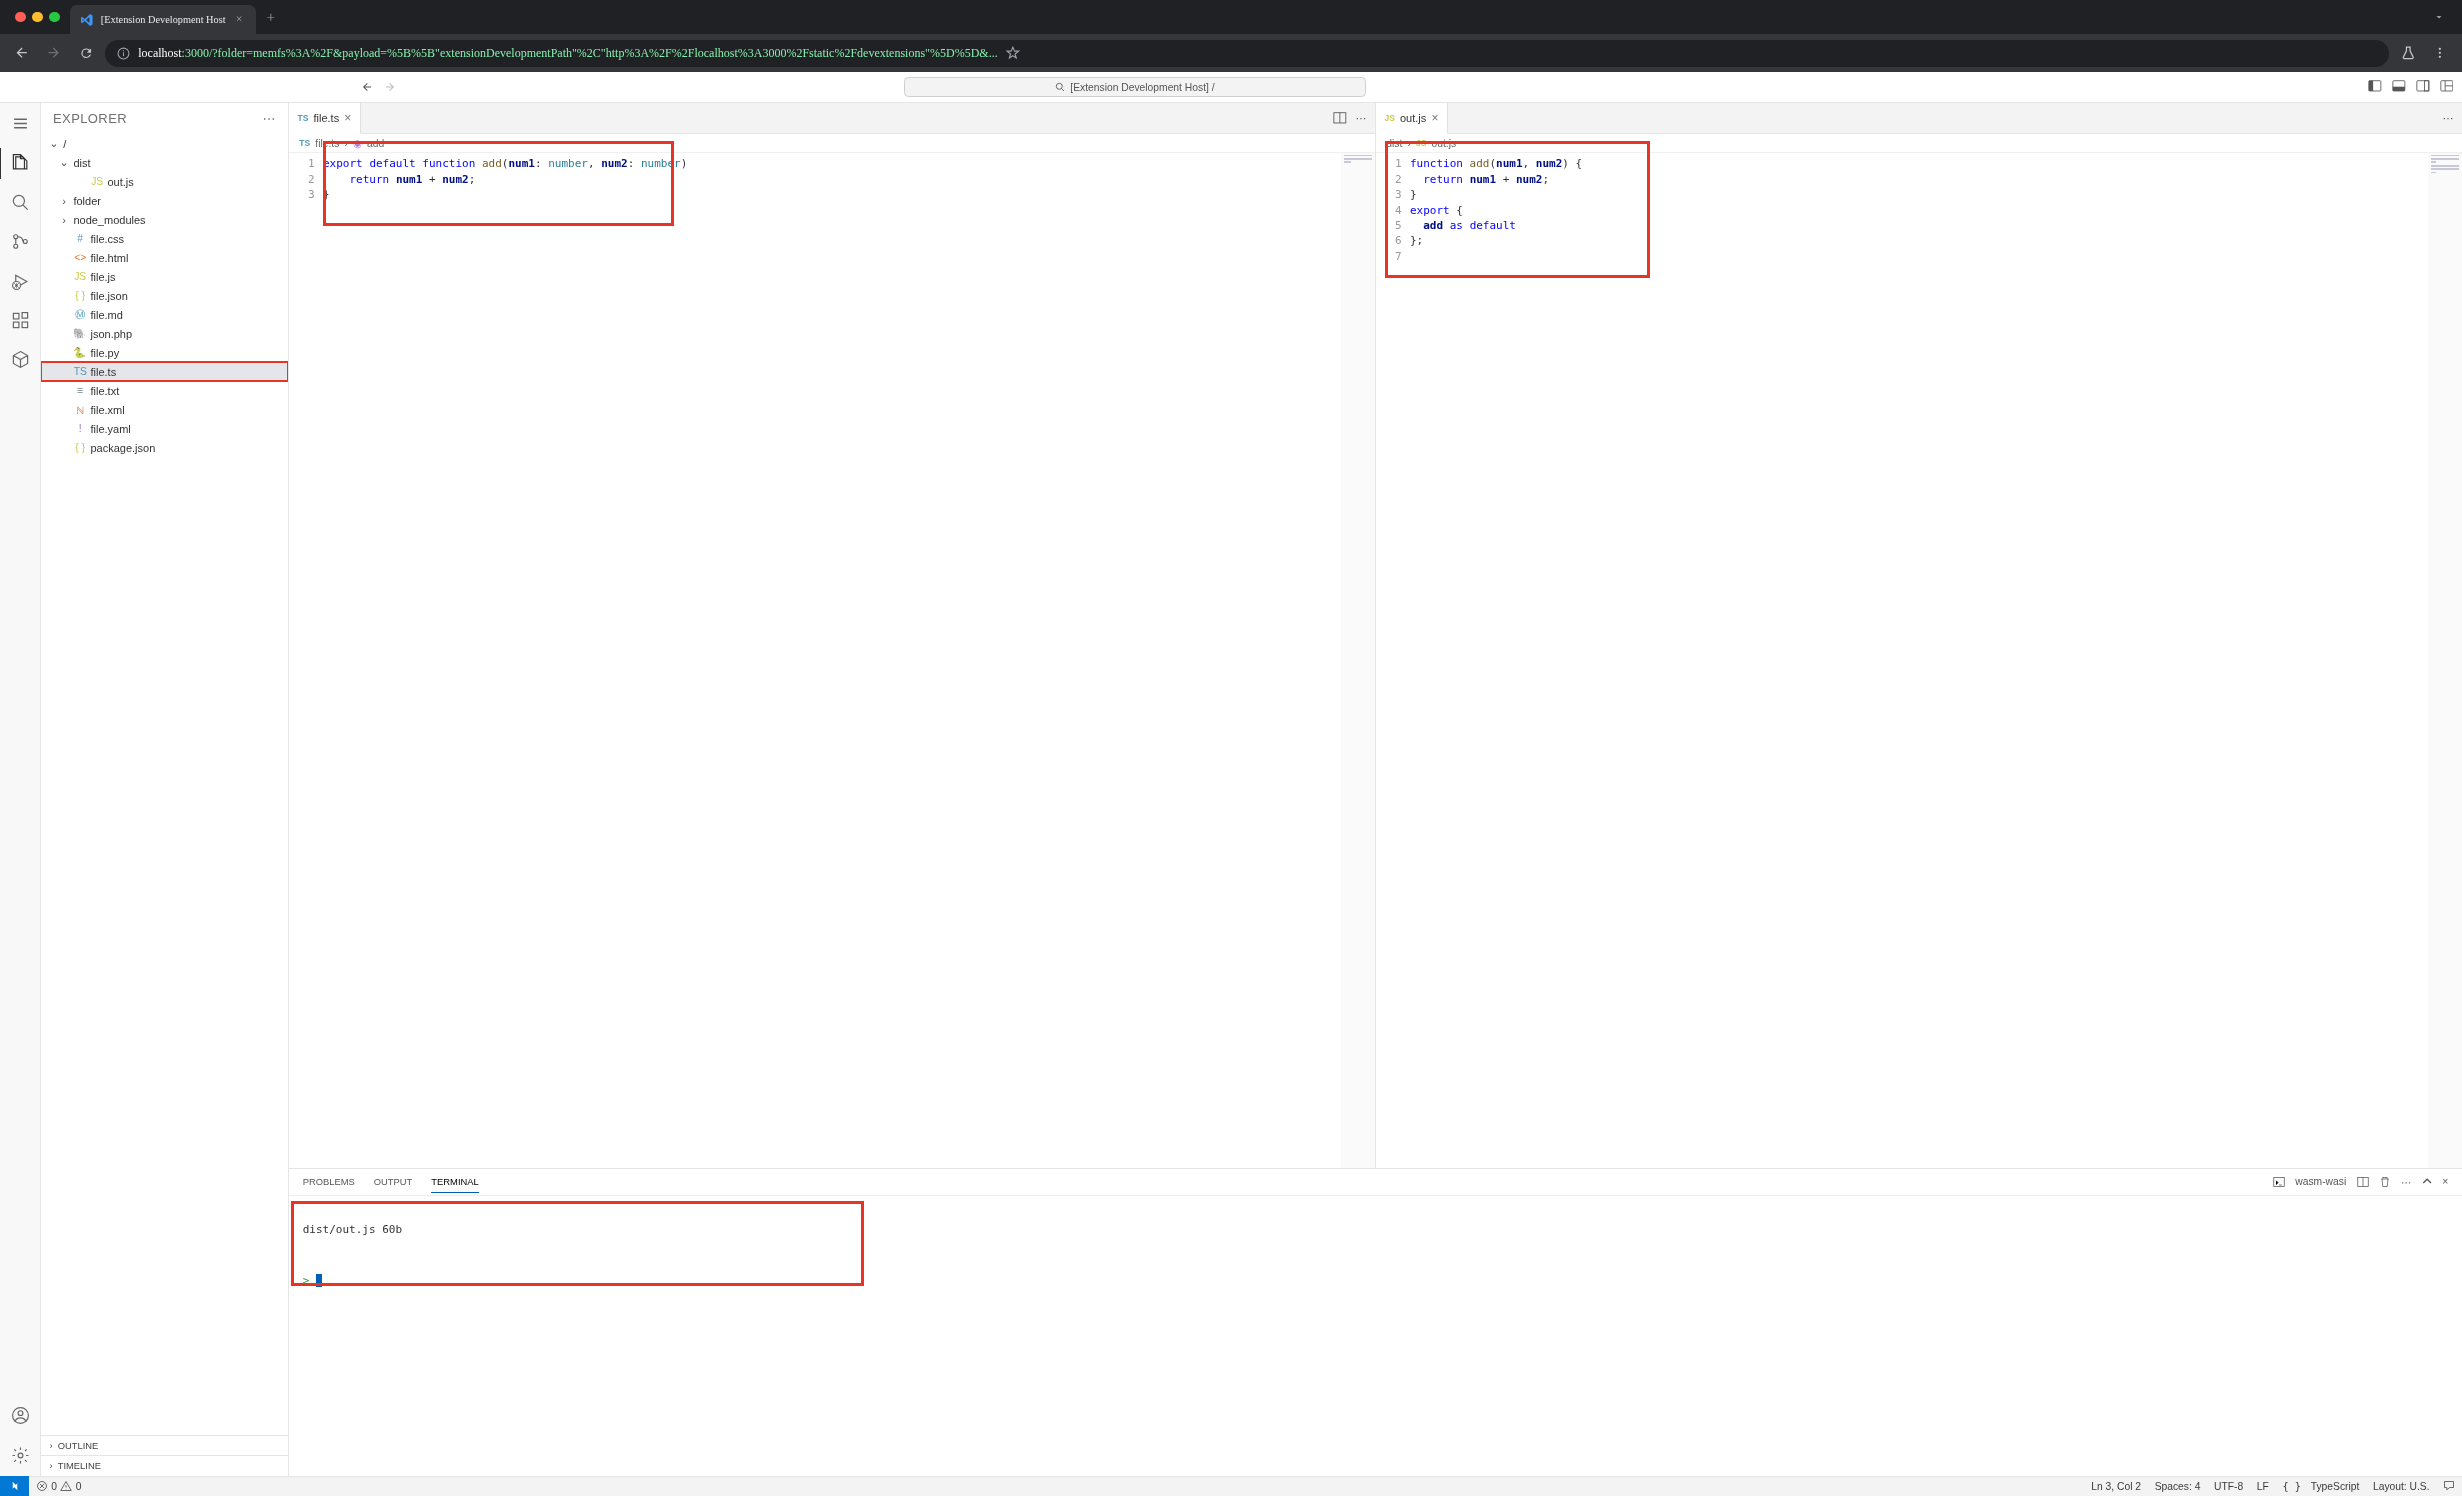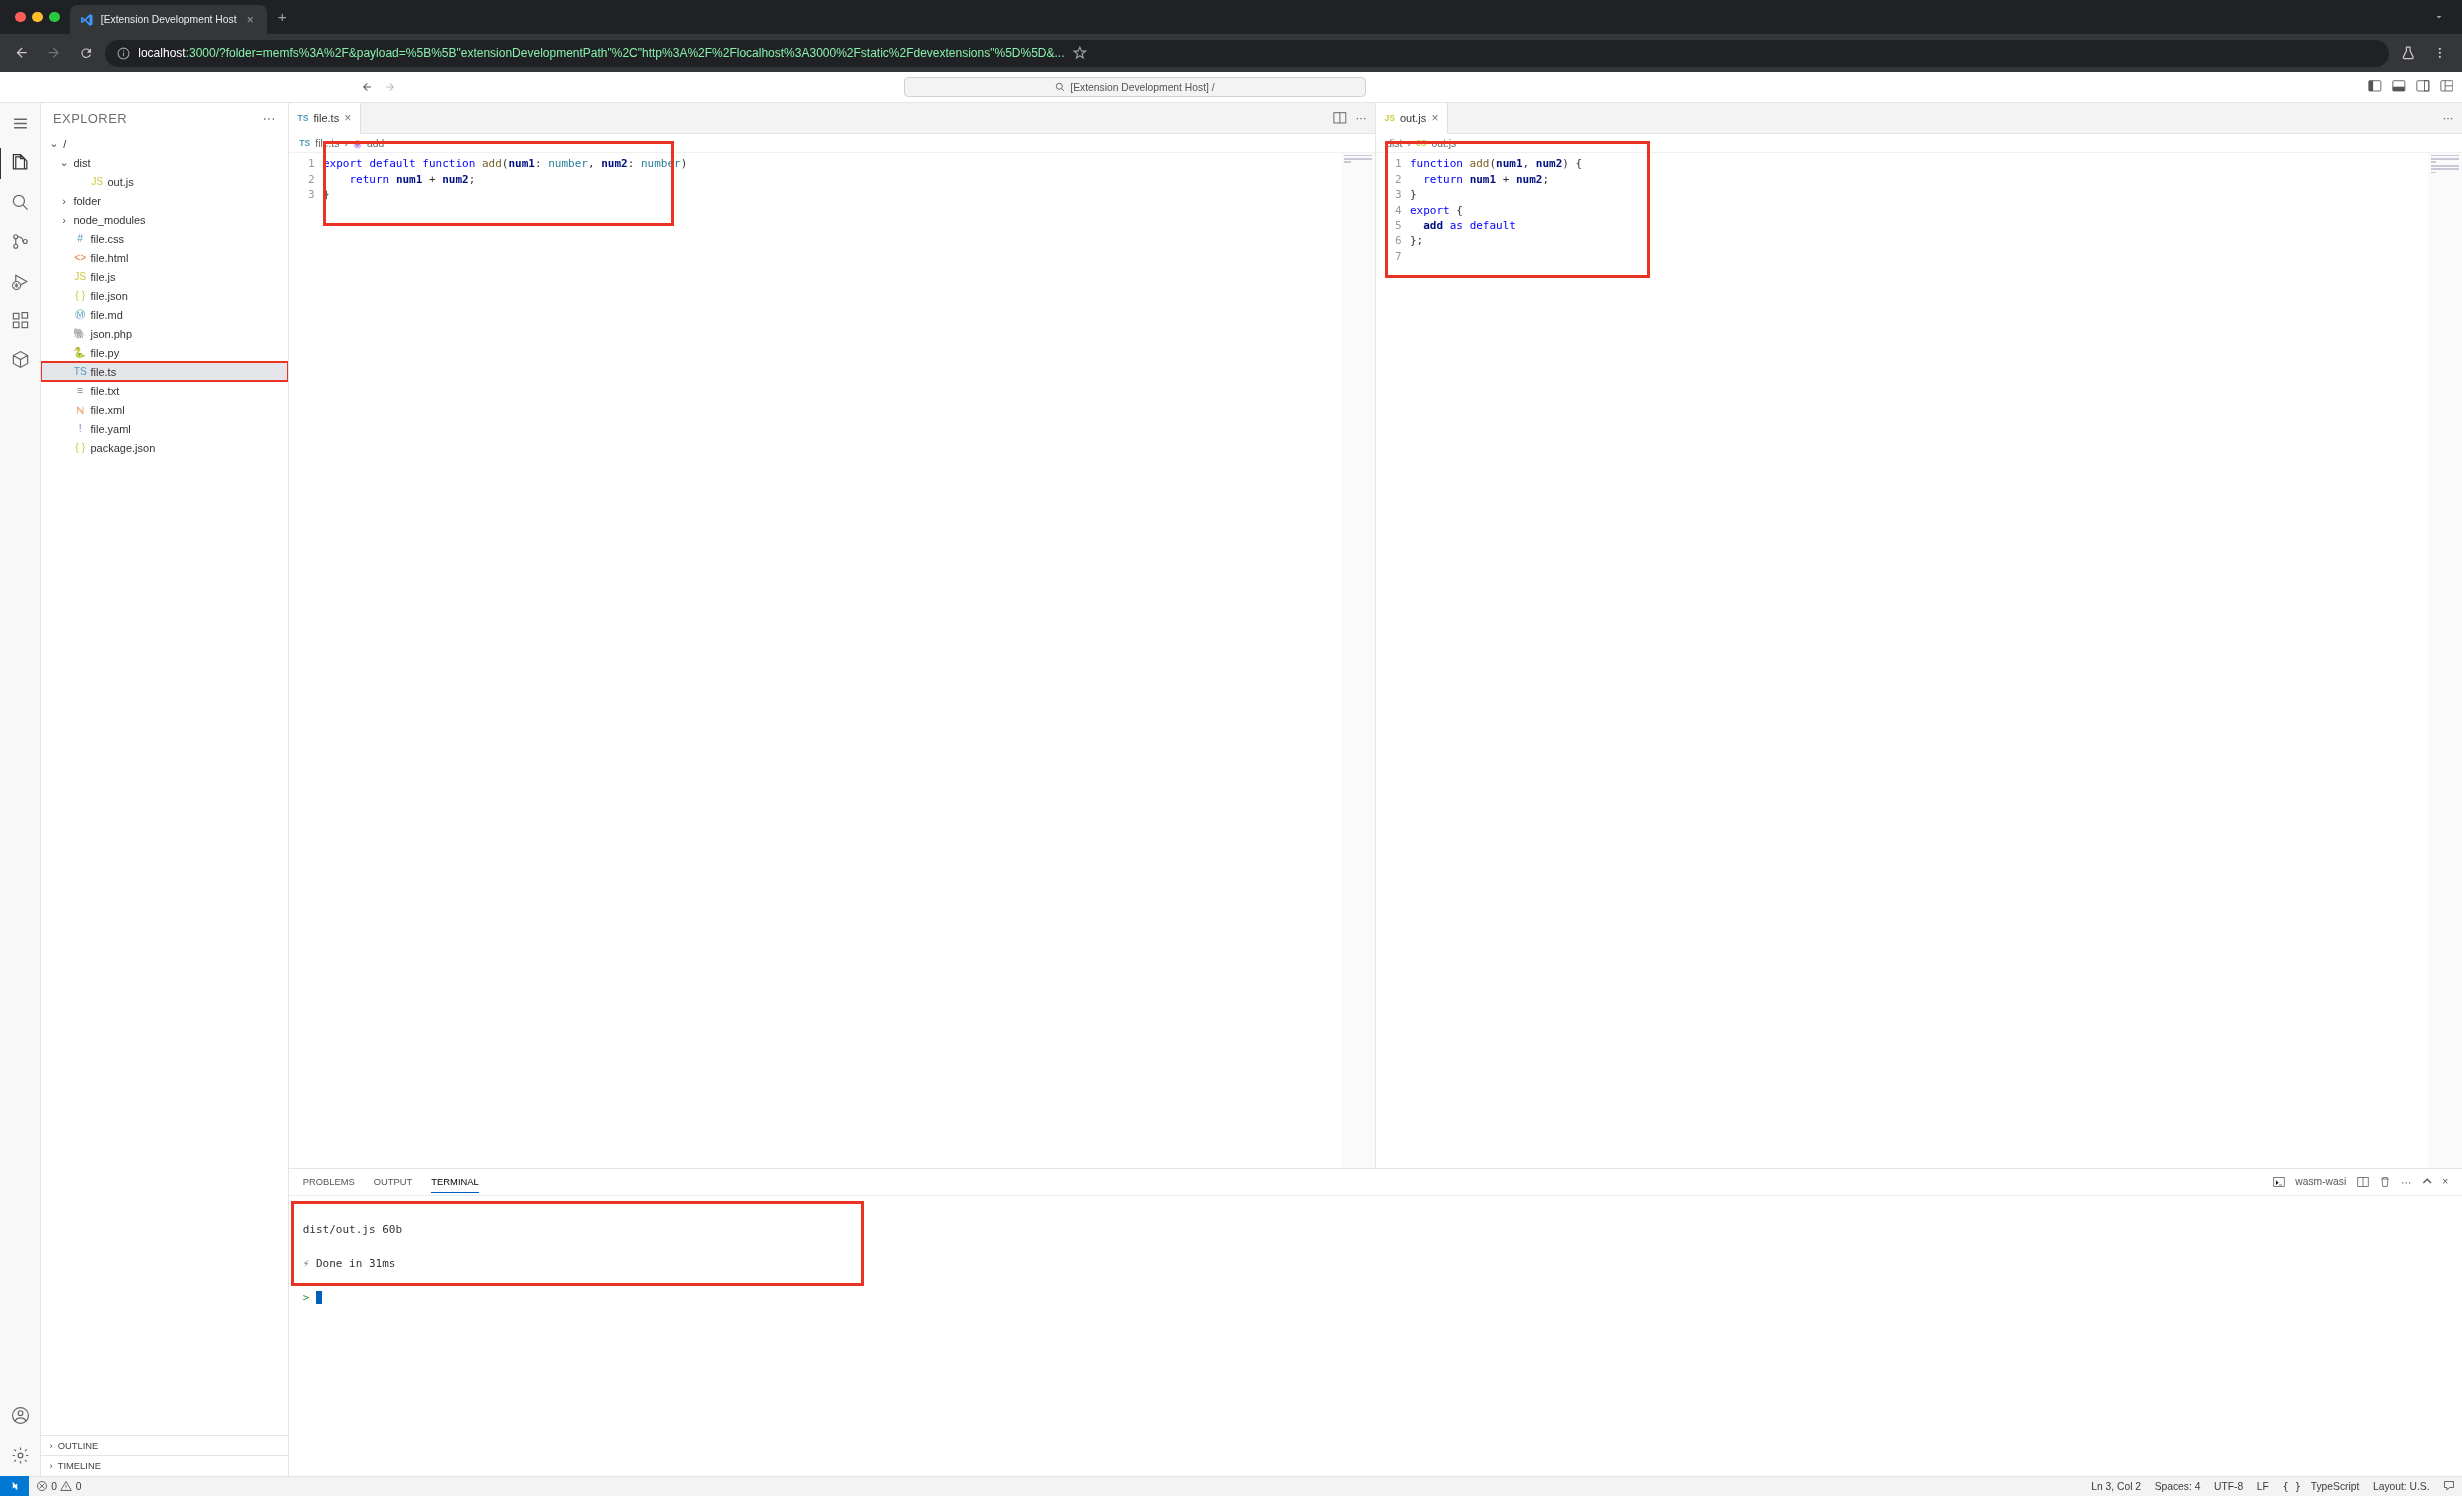--- a/index.html
+++ b/index.html
@@ -1,20 +1,20 @@
 <!DOCTYPE html>
 <html style="font-size:13.7px"><head>
 <meta charset="utf-8">
 <style>
 * { margin: 0; padding: 0; box-sizing: border-box; }
 body { font-family: -apple-system, BlinkMacSystemFont, "Segoe UI", sans-serif; font-size: 11px; background: #fff; color: #333; overflow: hidden; width: 2462px; height: 1496px; transform-origin: top left; }
 .root { display: flex; flex-direction: column; height: 1496px; }
 
 
-.browser-chrome { background: #202124; color: #ddd; }
+.browser-chrome { background: #202124; color: #ddd; font-family: Liberation Serif, serif; }
 .tab-strip { height: 34px; display: flex; align-items: center; padding: 0 8.5px; background: #202124; }
 .traffic-lights { display: flex; gap: 6.8px; padding: 0 10.3px 0 6.8px; }
 .tl { width: 10.3px; height: 10.3px; border-radius: 50%; }
 .tl.red { background: #ff5f57; }
 .tl.yellow { background: #febc2e; }
 .tl.green { background: #28c840; }
 .browser-tab { height: 29px; background: #35363a; border-radius: 6.8px 6.8px 0 0; display: flex; align-items: center; padding: 0 10.3px; gap: 6.8px; margin-top: 5.1px; max-width: 222px; }
 .browser-tab .favicon { width: 13.7px; height: 13.7px; display: flex; align-items: center; justify-content: center; color: #4da0ff; }
 .browser-tab .title { font-size: 10.3px; white-space: nowrap; overflow: hidden; text-overflow: ellipsis; color: #e8eaed; }
 .browser-tab .close { color: #9aa0a6; font-size: 12px; padding: 0 3.4px; }
@@ -514,21 +514,20 @@
                 </span>
               <span>×</span>
             </div>
           </div>
           <div class="terminal">
             <div class="term-hl" style="left:1.7px;top:5.1px;width:573px;height:85px"></div>
             <div id="terminal-lines">
                 <div class="term-line">&nbsp;</div>
                 <div class="term-line">  dist/out.js  60b</div>
                 <div class="term-line">&nbsp;</div>
-                <div class="term-line"><span class="bolt">⚡</span> Done in 31ms</div>
                 <div class="term-line">&nbsp;</div>
                 <div class="term-line"><span class="prompt">&gt;</span> <span class="cursor"></span></div>
               </div>
           </div>
         </div>
       </div>
     </div>
 
     <div class="statusbar">
       <div class="remote">

